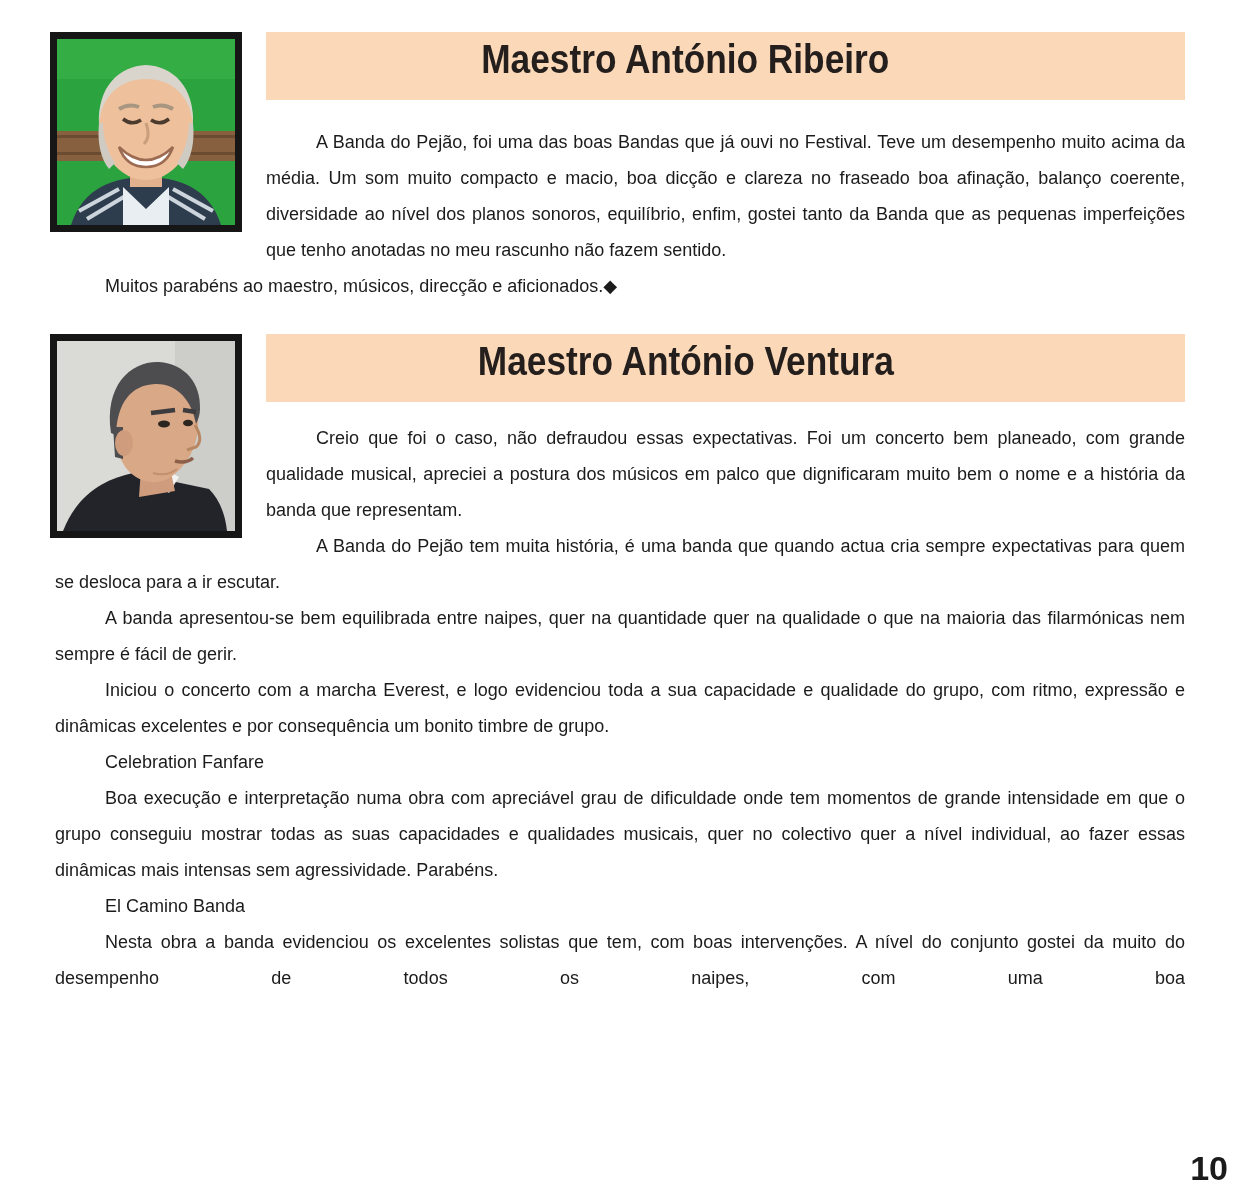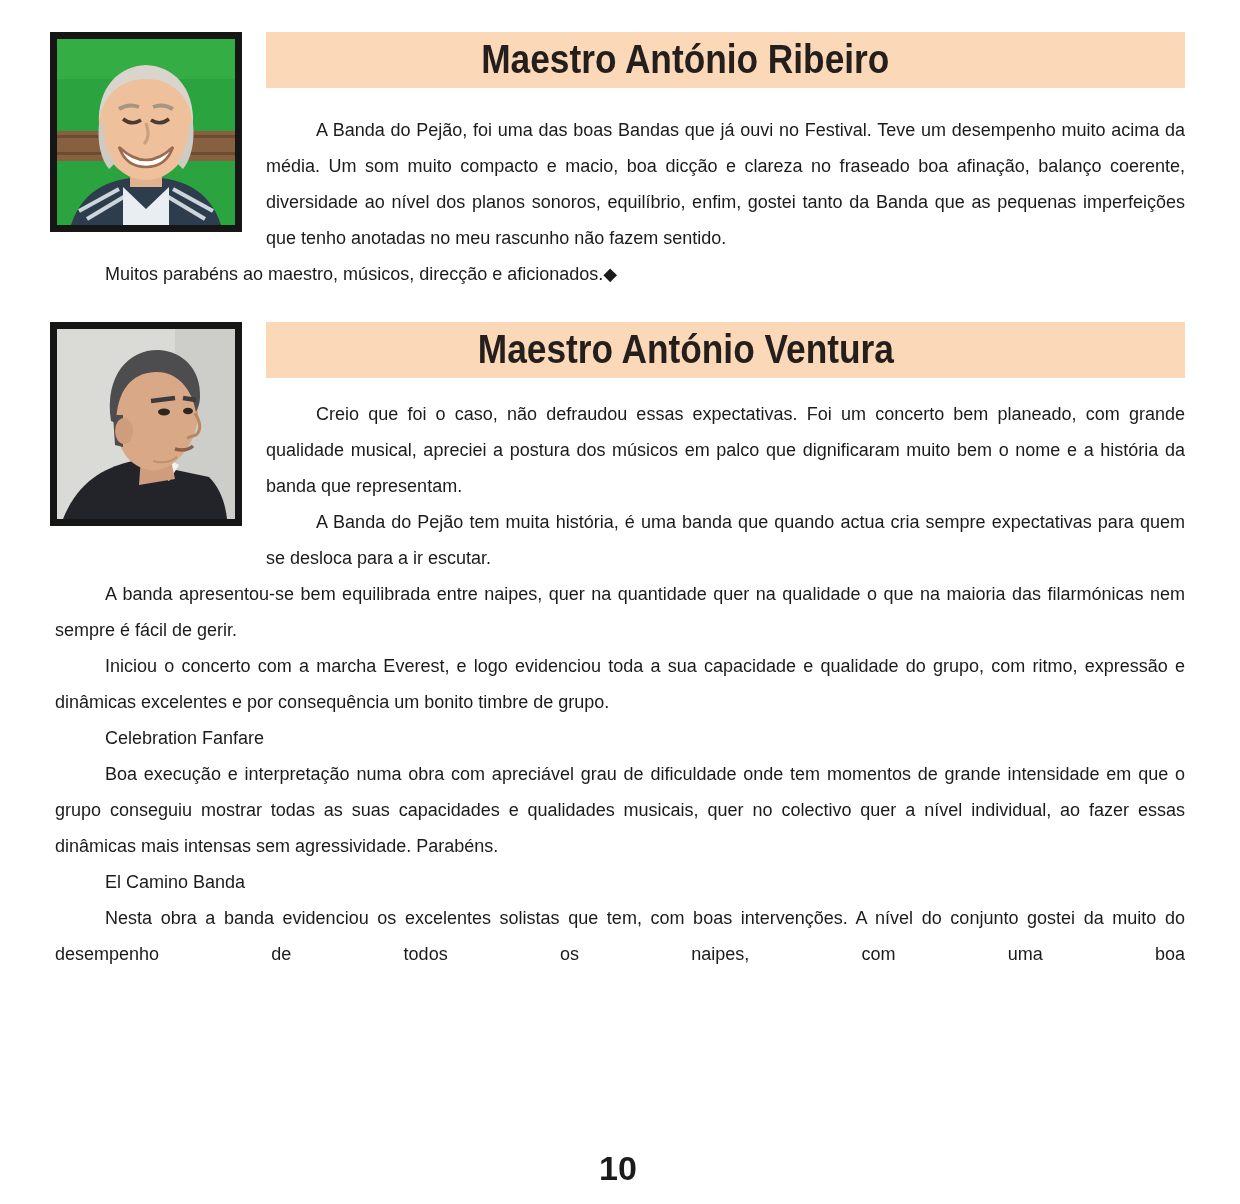--- a/index.html
+++ b/index.html
@@ -28,21 +28,21 @@
     float: left;
     width: 178px;
     border: 7px solid #161616;
     margin: 0 24px 10px -5px;
     background: #cccccc;
   }
   .photo-frame.tall { margin-bottom: 24px; }
   .photo-frame svg { display: block; }
   .band {
     overflow: hidden; 
-    height: 56px;
+    height: 68px;
     line-height: 54px;
     background: #fbd8b8;
     text-align: center;
     padding-right: 80px;
     margin-bottom: 24px;
   }
   .band.second { margin-bottom: 18px; }
   .band-title {
     display: inline-block;
     transform: scaleX(0.86);
@@ -60,23 +60,23 @@
     text-indent: 50px;
     color: #1b1b1b;
     hyphens: none;
   }
   p.force-last {
     text-align-last: justify;
   }
   .page-number {
     position: absolute;
     left: 0;
-    right: 4px;
+    right: 12px;
     bottom: 16px;
-    text-align: center;
+    text-align: right;
     font-size: 34px;
     font-weight: bold;
     color: #1b1b1b;
   }
 </style>
 </head>
 <body>
 
 <div class="page">
 

